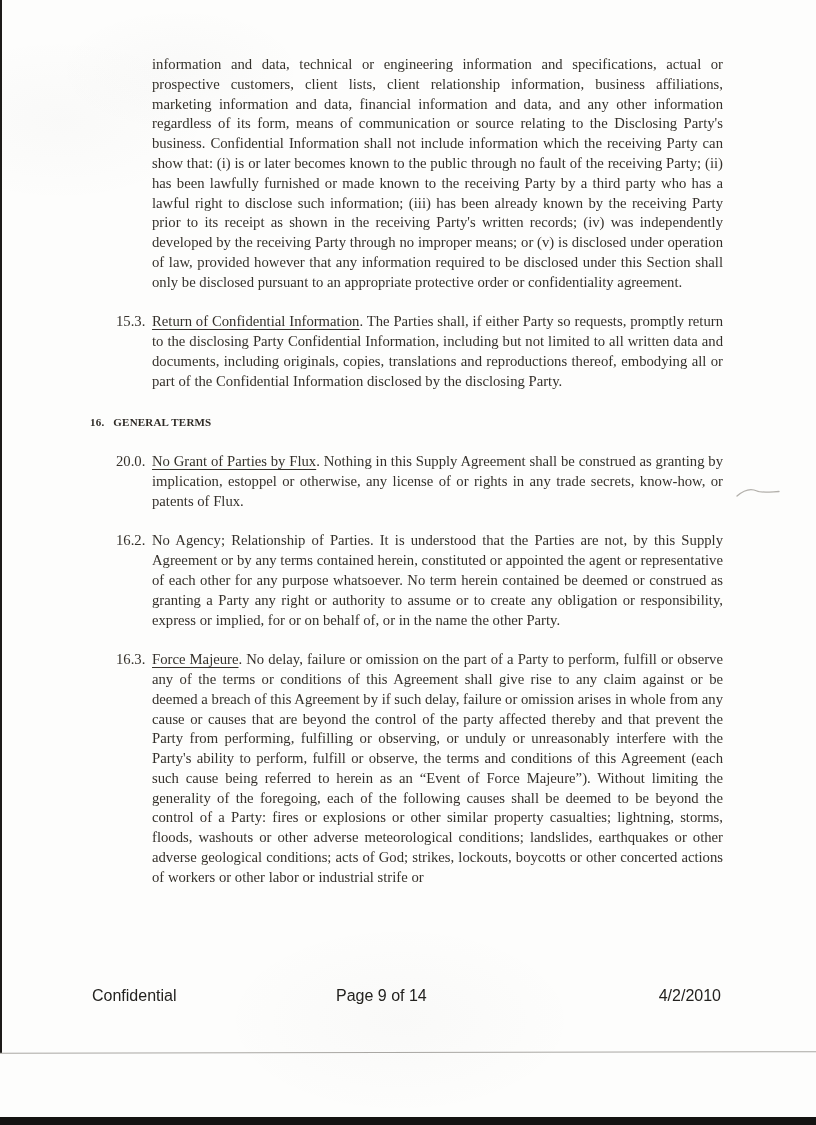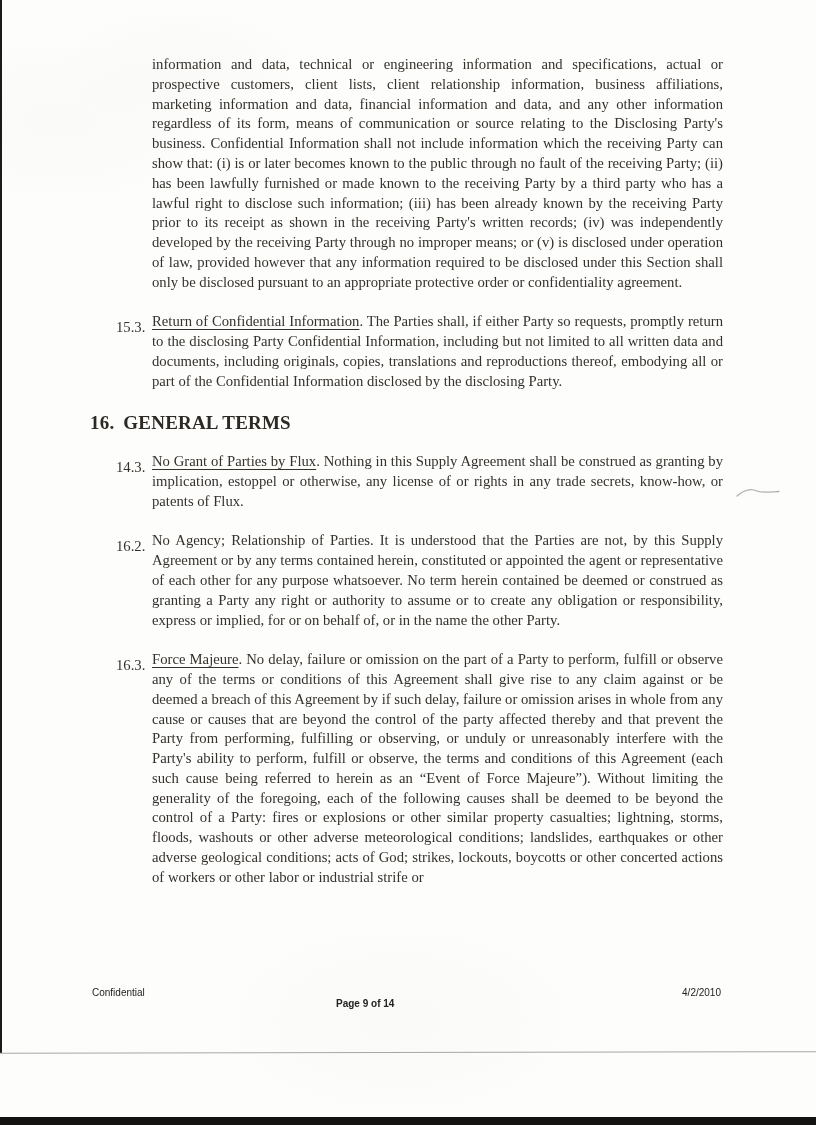--- a/index.html
+++ b/index.html
@@ -61,73 +61,73 @@
   .para {
     position: relative;
     margin: 19.8px 0 0 0;
   }
   .para.first {
     margin-top: 0;
   }
   .num {
     position: absolute;
     left: -36px;
-    top: 6px;
+    top: 0;
     white-space: nowrap;
   }
   .u {
     text-decoration: underline;
     text-underline-offset: 2.5px;
     text-decoration-thickness: 1px;
     margin-top: 12px;
   }
   .section-heading {
     position: relative;
     margin: 21px 0 0 -62px;
     font-weight: bold;
-    font-size: 19px;
+    font-size: 11px;
     letter-spacing: 0.2px;
     color: #2d2a25;
     text-align: left;
   }
   .section-heading .stitle {
     margin-left: 9px;
   }
 
   
   .footer {
     position: absolute;
     left: 92px;
     top: 987px;
     width: 629px;
     height: 18px;
     font-family: "Liberation Sans", "DejaVu Sans", sans-serif;
-    font-size: 10px;
+    font-size: 16px;
     color: #23221f;
   }
   .footer .f-left   { position: absolute; left: 0; top: 0; }
-  .footer .f-center { position: absolute; left: 244px; top: 11px; font-weight: bold; }
+  .footer .f-center { position: absolute; left: 244px; top: 0; }
   .footer .f-right  { position: absolute; right: 0; top: 0; }
 </style>
 </head>
 <body>
 
 <div class="page">
 
   <div class="scan-edge-left"></div>
 
   <div class="content">
 
     <p class="para first"><span>information and data, technical or engineering information and specifications, actual or prospective customers, client lists, client relationship information, business affiliations, marketing information and data, financial information and data, and any other information regardless of its form, means of communication or source relating to the Disclosing Party's business. Confidential Information shall not include information which the receiving Party can show that: (i) is or later becomes known to the public through no fault of the receiving Party; (ii) has been lawfully furnished or made known to the receiving Party by a third party who has a lawful right to disclose such information; (iii) has been already known by the receiving Party prior to its receipt as shown in the receiving Party's written records; (iv) was independently developed by the receiving Party through no improper means; or (v) is disclosed under operation of law, provided however that any information required to be disclosed under this Section shall only be disclosed pursuant to an appropriate protective order or confidentiality agreement.</span></p>
 
     <p class="para"><span class="num">15.3.</span><span class="u">Return of Confidential Information</span><span>. The Parties shall, if either Party so requests, promptly return to the disclosing Party Confidential Information, including but not limited to all written data and documents, including originals, copies, translations and reproductions thereof, embodying all or part of the Confidential Information disclosed by the disclosing Party.</span></p>
 
     <div class="section-heading"><span class="snum">16.</span><span class="stitle">GENERAL TERMS</span></div>
 
-    <p class="para"><span class="num">14.3.</span><span class="u">No Grant of Parties by Flux</span><span>. Nothing in this Supply Agreement shall be construed as granting by implication, estoppel or otherwise, any license of or rights in any trade secrets, know-how, or patents of Flux.</span></p>
+    <p class="para"><span class="num">20.0.</span><span class="u">No Grant of Parties by Flux</span><span>. Nothing in this Supply Agreement shall be construed as granting by implication, estoppel or otherwise, any license of or rights in any trade secrets, know-how, or patents of Flux.</span></p>
 
     <p class="para"><span class="num">16.2.</span><span>No Agency; Relationship of Parties</span><span>. It is understood that the Parties are not, by this Supply Agreement or by any terms contained herein, constituted or appointed the agent or representative of each other for any purpose whatsoever. No term herein contained be deemed or construed as granting a Party any right or authority to assume or to create any obligation or responsibility, express or implied, for or on behalf of, or in the name the other Party.</span></p>
 
     <p class="para"><span class="num">16.3.</span><span class="u">Force Majeure</span><span>. No delay, failure or omission on the part of a Party to perform, fulfill or observe any of the terms or conditions of this Agreement shall give rise to any claim against or be deemed a breach of this Agreement by if such delay, failure or omission arises in whole from any cause or causes that are beyond the control of the party affected thereby and that prevent the Party from performing, fulfilling or observing, or unduly or unreasonably interfere with the Party's ability to perform, fulfill or observe, the terms and conditions of this Agreement (each such cause being referred to herein as an “Event of Force Majeure”). Without limiting the generality of the foregoing, each of the following causes shall be deemed to be beyond the control of a Party: fires or explosions or other similar property casualties; lightning, storms, floods, washouts or other adverse meteorological conditions; landslides, earthquakes or other adverse geological conditions; acts of God; strikes, lockouts, boycotts or other concerted actions of workers or other labor or industrial strife or</span></p>
 
   </div>
 
   <svg class="pencil-mark" viewBox="0 0 48 16" xmlns="http://www.w3.org/2000/svg">
     <path d="M2,11 C10,4 16,3 22,6 C26,8 34,7 44,6.5" fill="none" stroke="#b3b0ab" stroke-width="1.3" stroke-linecap="round"></path>
   </svg>

